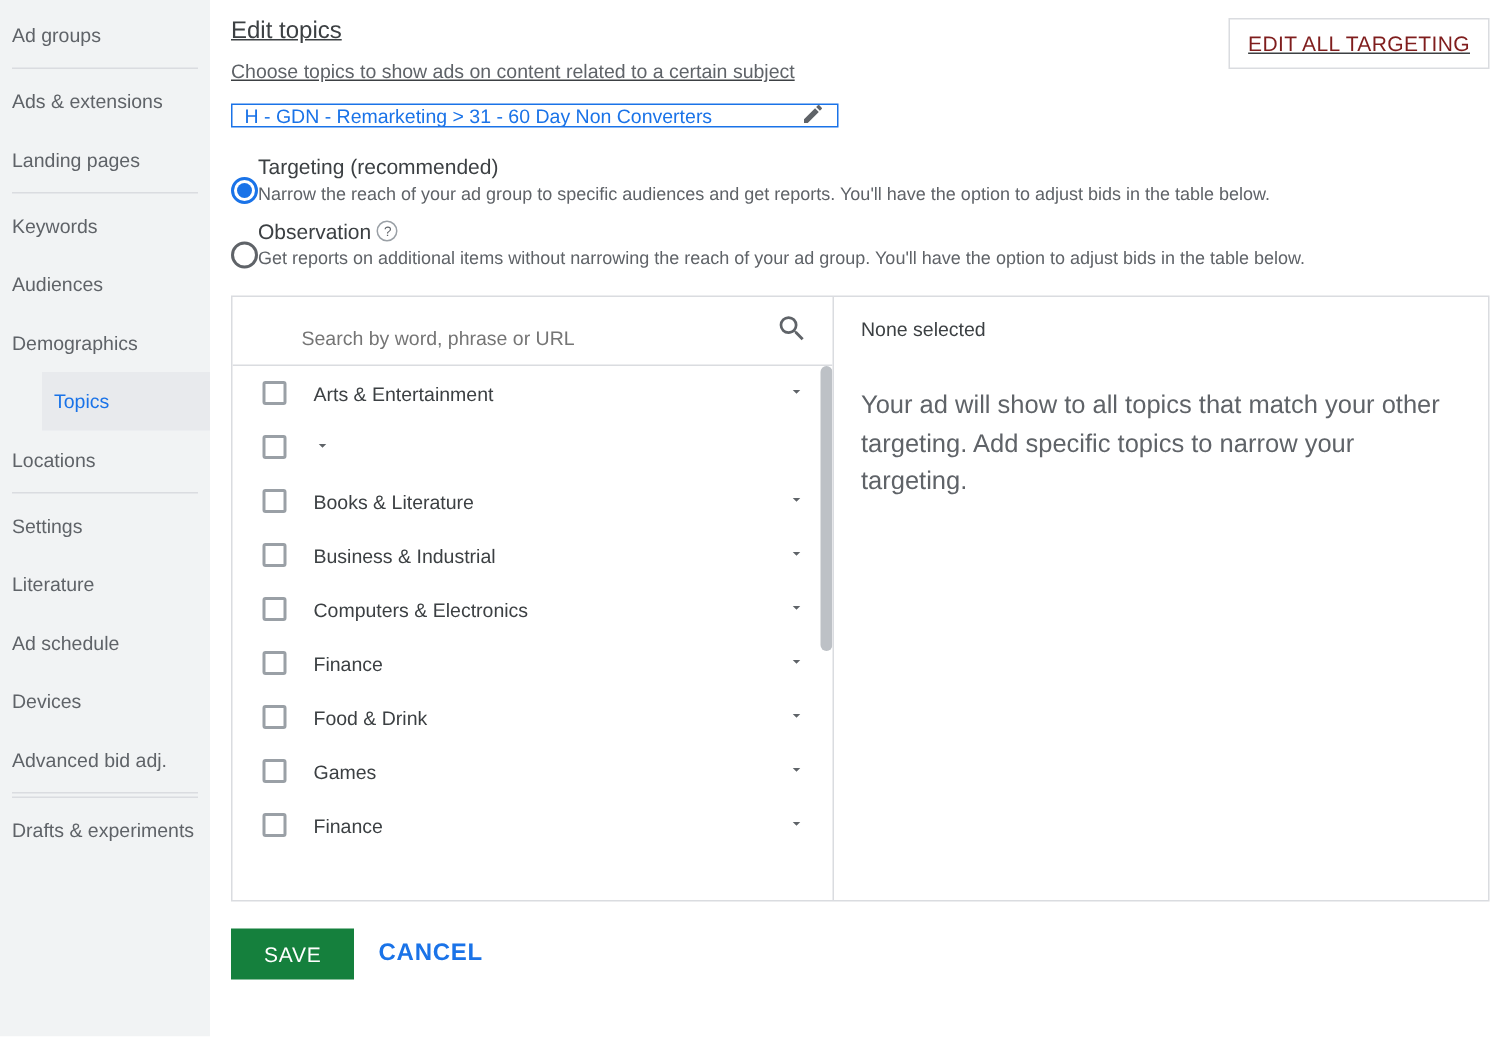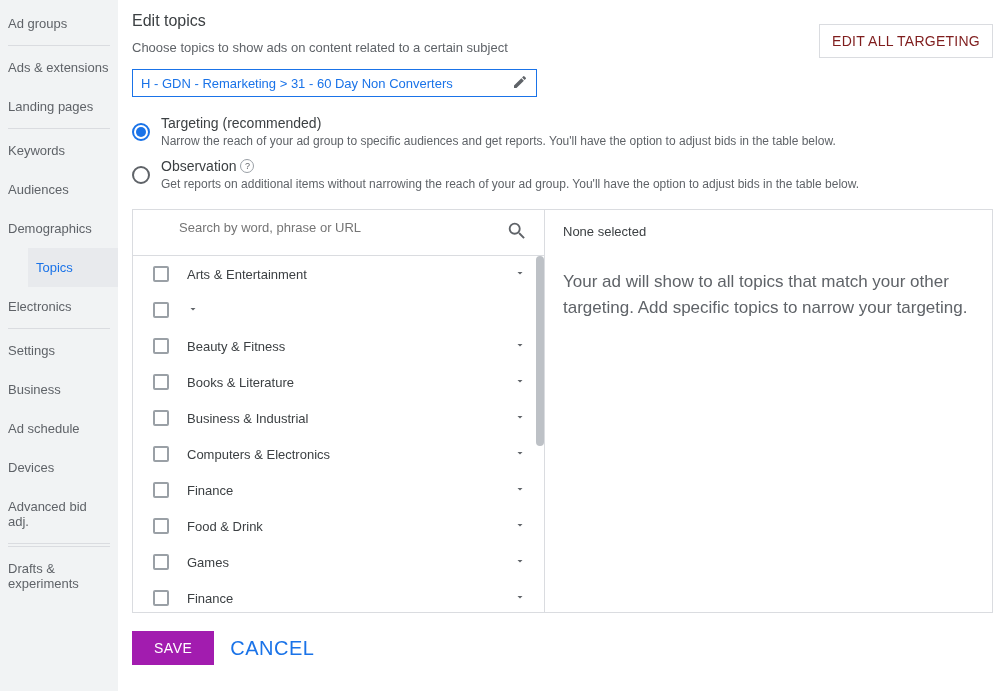--- a/index.html
+++ b/index.html
@@ -11,21 +11,21 @@
     body {
       display: flex;
       width: 1007px;
       height: 691px;
       background: #fff;
       color: #3c4043;
       font-size: 13px;
       overflow: hidden;
     }
     .sidebar {
-      width: 118px;
+      width: 140px;
       background: #f1f3f4;
       padding-top: 4px;
       flex-shrink: 0;
     }
     .sidebar-item {
       padding: 12px 8px;
       color: #5f6368;
       font-size: 13px;
       cursor: pointer;
     }
@@ -43,21 +43,22 @@
       flex: 1;
       padding: 12px 14px 0 14px;
       display: flex;
       flex-direction: column;
       position: relative;
       min-width: 0;
     }
     .header-row {
       display: flex;
       justify-content: space-between;
-      align-items: center;
+      align-items: flex-start;
+      text-decoration: underline;
     }
     .page-title {
       font-size: 16px;
       color: #3c4043;
       font-weight: 400;
       margin-bottom: 10px;
     }
     .subtitle {
       font-size: 13px;
       color: #5f6368;
@@ -72,34 +73,34 @@
       background: #fff;
       cursor: pointer;
       letter-spacing: 0.25px;
     }
     .adgroup-field {
       border: 1px solid #1a73e8;
       padding: 4px 8px;
       display: flex;
       align-items: center;
       width: 405px;
-      height: 28px;
+      height: 16px;
       color: #1a73e8;
       font-size: 13px;
       margin-bottom: 18px;
       justify-content: space-between;
     }
     .adgroup-field .pencil {
       margin-left: auto;
       color: #5f6368;
     }
     .radio-row {
       display: flex;
-      align-items: center;
-      gap: 11px;
+      align-items: flex-end;
+      gap: 0;
       margin-bottom: 10px;
     }
     .radio-circle {
       width: 18px;
       height: 18px;
       border: 2px solid #5f6368;
       border-radius: 50%;
       flex-shrink: 0;
       margin-top: 1px;
       position: relative;
@@ -156,21 +157,21 @@
       overflow: hidden;
     }
     .picker-right {
       flex: 1;
       padding: 14px 18px;
       display: flex;
       flex-direction: column;
     }
     .search-row {
       display: flex;
-      align-items: flex-start;
+      align-items: flex-end;
       padding: 10px 16px 10px 46px;
       border-bottom: 1px solid #dadce0;
       position: relative;
     }
     .search-input {
       border: none;
       outline: none;
       font-size: 13px;
       flex: 1;
       color: #5f6368;
@@ -224,59 +225,59 @@
       color: #5f6368;
       line-height: 1.5;
     }
     .footer {
       padding: 18px 0;
       display: flex;
       gap: 16px;
       align-items: center;
     }
     .save-btn {
-      background: #a21caf;
+      background: #15803d;
       color: #fff;
       border: none;
       padding: 9px 22px;
       font-size: 14px;
       font-weight: 500;
       cursor: pointer;
       letter-spacing: 0.5px;
     }
     .cancel-btn {
       background: none;
       border: none;
       color: #1a73e8;
-      font-size: 20px;
-      font-weight: 400;
+      font-size: 16px;
+      font-weight: 700;
       cursor: pointer;
       letter-spacing: 0.5px;
     }
     .pencil-svg { width:16px; height:16px; }
     .search-svg { width:22px; height:22px; }
     .chevron-svg { width:12px; height:12px; }
   </style>
 </head>
 <body>
 
 <div class="sidebar">
   <div class="sidebar-item">Ad groups</div>
   <div class="sidebar-divider"></div>
   <div class="sidebar-item">Ads &amp; extensions</div>
   <div class="sidebar-item">Landing pages</div>
   <div class="sidebar-divider"></div>
   <div class="sidebar-item">Keywords</div>
   <div class="sidebar-item">Audiences</div>
   <div class="sidebar-item">Demographics</div>
   <div class="sidebar-item active">Topics</div>
-  <div class="sidebar-item">Electronics</div>
+  <div class="sidebar-item">Locations</div>
   <div class="sidebar-divider"></div>
   <div class="sidebar-item">Settings</div>
-  <div class="sidebar-item">Business</div>
+  <div class="sidebar-item">Literature</div>
   <div class="sidebar-item">Ad schedule</div>
   <div class="sidebar-item">Devices</div>
   <div class="sidebar-item">Advanced bid adj.</div>
   <div class="sidebar-divider"></div>
   <div class="sidebar-divider"></div>
   <div class="sidebar-item">Drafts &amp; experiments</div>
 </div>
 
 <div class="main">
   <div class="header-row">
@@ -335,27 +336,20 @@
               </svg></span>
           </div>
         <div class="topic-row">
             <div class="checkbox"></div>
             <span class="chevron"><svg class="chevron-svg" viewBox="0 0 24 24" fill="#5f6368">
                 <path d="M7 10l5 5 5-5z"></path>
               </svg></span>
           </div>
         <div class="topic-row">
             <div class="checkbox"></div>
-            <span class="topic-label">Beauty &amp; Fitness</span>
-            <span class="chevron"><svg class="chevron-svg" viewBox="0 0 24 24" fill="#5f6368">
-                <path d="M7 10l5 5 5-5z"></path>
-              </svg></span>
-          </div>
-        <div class="topic-row">
-            <div class="checkbox"></div>
             <span class="topic-label">Books &amp; Literature</span>
             <span class="chevron"><svg class="chevron-svg" viewBox="0 0 24 24" fill="#5f6368">
                 <path d="M7 10l5 5 5-5z"></path>
               </svg></span>
           </div>
         <div class="topic-row">
             <div class="checkbox"></div>
             <span class="topic-label">Business &amp; Industrial</span>
             <span class="chevron"><svg class="chevron-svg" viewBox="0 0 24 24" fill="#5f6368">
                 <path d="M7 10l5 5 5-5z"></path>

